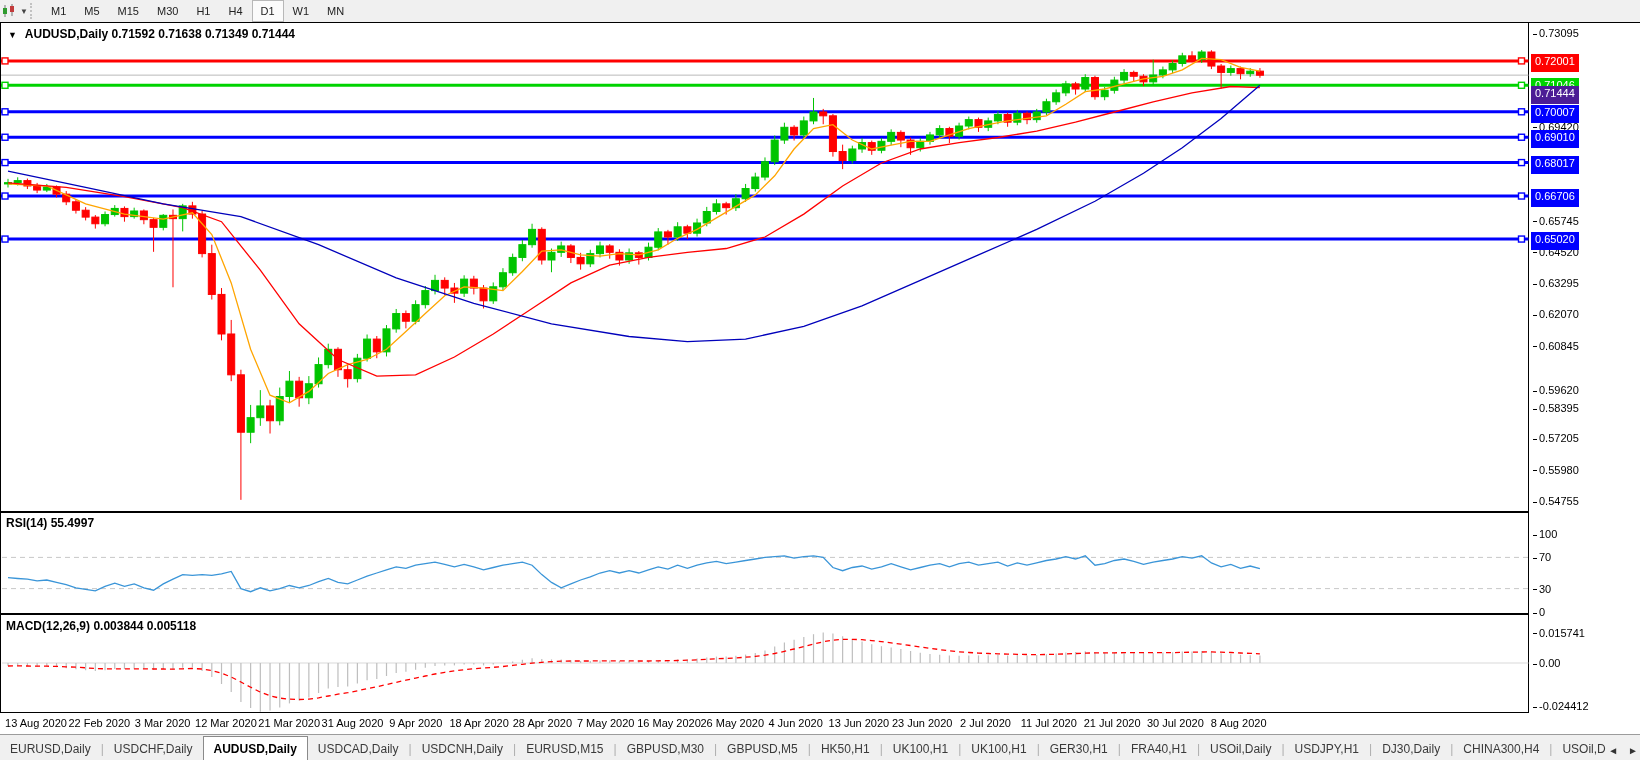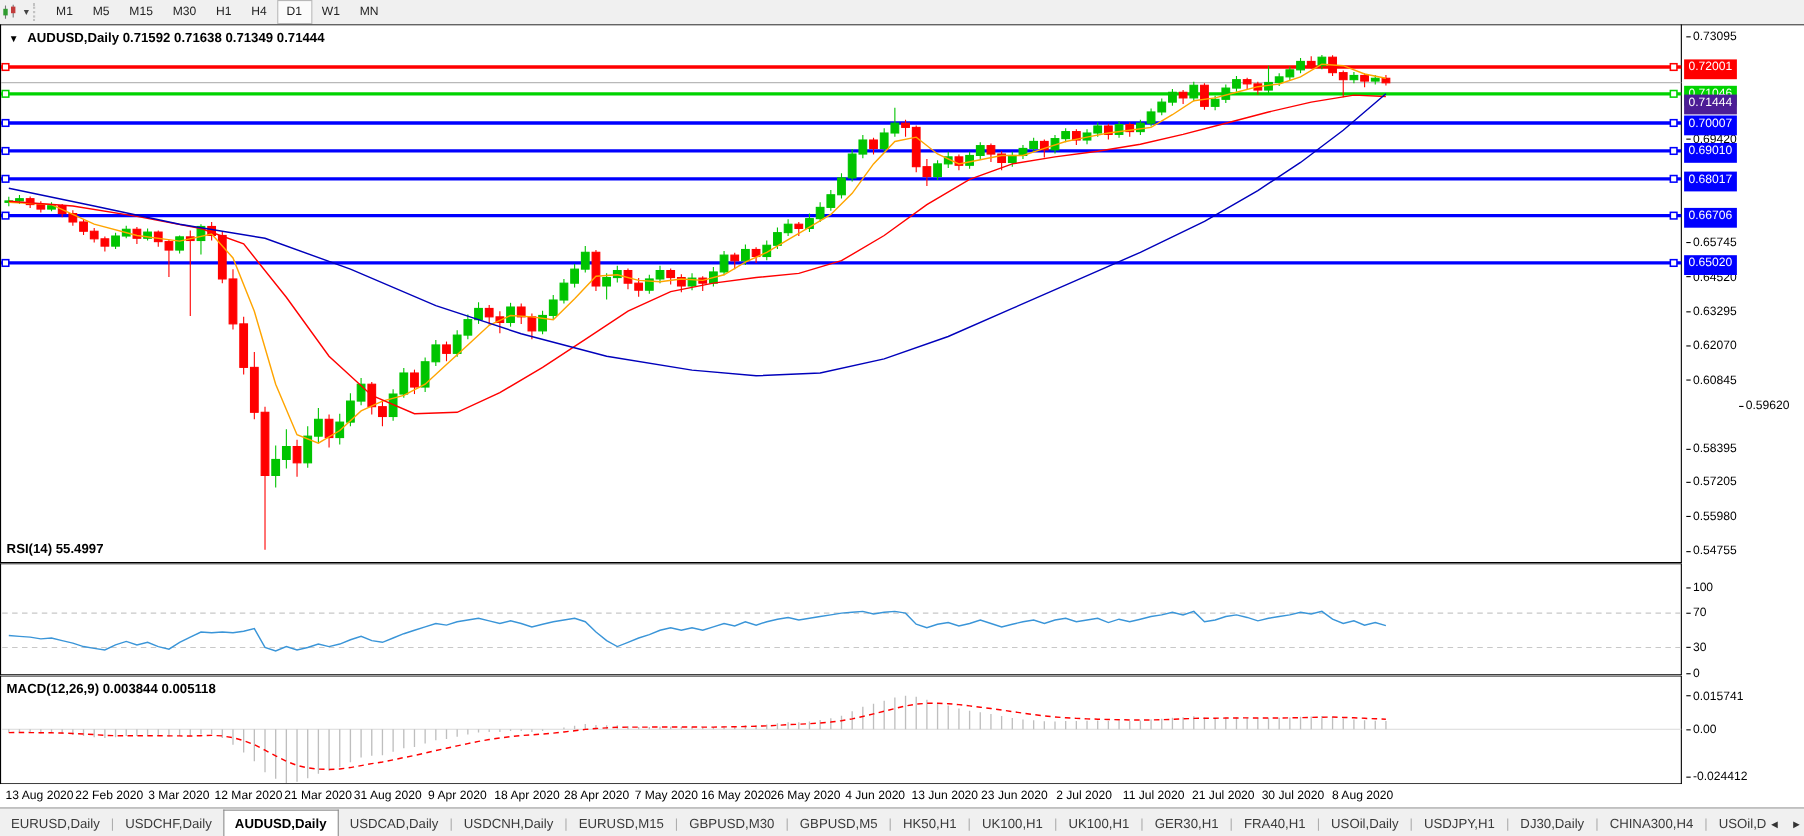--- a/index.html
+++ b/index.html
@@ -60,21 +60,21 @@
       </div>
   </div>
 
   <div class="chart-title">
     <span class="tri">▼</span>
     <span>AUDUSD,Daily</span>
     <span> </span>
     <span>0.71592 0.71638 0.71349 0.71444</span>
   </div>
 
-  <div class="ind-label" style="top:492px;">
+  <div class="ind-label" style="top:516px;">
     <span>RSI(14)</span> <span>55.4997</span>
   </div>
   <div class="ind-label" style="top:619px;">
     <span>MACD(12,26,9)</span> <span>0.003844 0.005118</span>
   </div>
 
   <svg id="main-svg" class="panel-svg" style="top:22px;" width="1640" height="490">
       <rect x="0.5" y="0.5" width="1639" height="489" fill="#ffffff" stroke="none"></rect>
       <line x1="0" y1="0.5" x2="1640" y2="0.5" stroke="#000"></line>
       <line x1="0.5" y1="0" x2="0.5" y2="490" stroke="#000"></line>
@@ -792,21 +792,21 @@
 
   <div id="price-axis">
       <div class="ax-label" style="left: 1533px; top: 26px;"><span class="dash"></span>0.73095</div>
       <div class="ax-label" style="left: 1533px; top: 88.5191px;"><span class="dash"></span>0.70645</div>
       <div class="ax-label" style="left: 1533px; top: 119.779px;"><span class="dash"></span>0.69420</div>
       <div class="ax-label" style="left: 1533px; top: 213.557px;"><span class="dash"></span>0.65745</div>
       <div class="ax-label" style="left: 1533px; top: 244.817px;"><span class="dash"></span>0.64520</div>
       <div class="ax-label" style="left: 1533px; top: 276.077px;"><span class="dash"></span>0.63295</div>
       <div class="ax-label" style="left: 1533px; top: 307.336px;"><span class="dash"></span>0.62070</div>
       <div class="ax-label" style="left: 1533px; top: 338.596px;"><span class="dash"></span>0.60845</div>
-      <div class="ax-label" style="left: 1533px; top: 362px; margin-left: 48px;"><span class="dash"></span>0.59620</div>
+      <div class="ax-label" style="left: 1533px; top: 383px;"><span class="dash"></span>0.59620</div>
       <div class="ax-label" style="left: 1533px; top: 401.115px;"><span class="dash"></span>0.58395</div>
       <div class="ax-label" style="left: 1533px; top: 431.481px;"><span class="dash"></span>0.57205</div>
       <div class="ax-label" style="left: 1533px; top: 462.741px;"><span class="dash"></span>0.55980</div>
       <div class="ax-label" style="left: 1533px; top: 494px;"><span class="dash"></span>0.54755</div>
       <div class="ax-box" style="left: 1531px; top: 53.9167px; background: rgb(255, 0, 0);">0.72001</div>
       <div class="ax-box" style="left: 1531px; top: 78.2864px; background: rgb(0, 211, 0);">0.71046</div>
       <div class="ax-box" style="left: 1531px; top: 104.8px; background: rgb(0, 0, 255);">0.70007</div>
       <div class="ax-box" style="left: 1531px; top: 130.241px; background: rgb(0, 0, 255);">0.69010</div>
       <div class="ax-box" style="left: 1531px; top: 155.58px; background: rgb(0, 0, 255);">0.68017</div>
       <div class="ax-box" style="left: 1531px; top: 189.035px; background: rgb(0, 0, 255);">0.66706</div>

